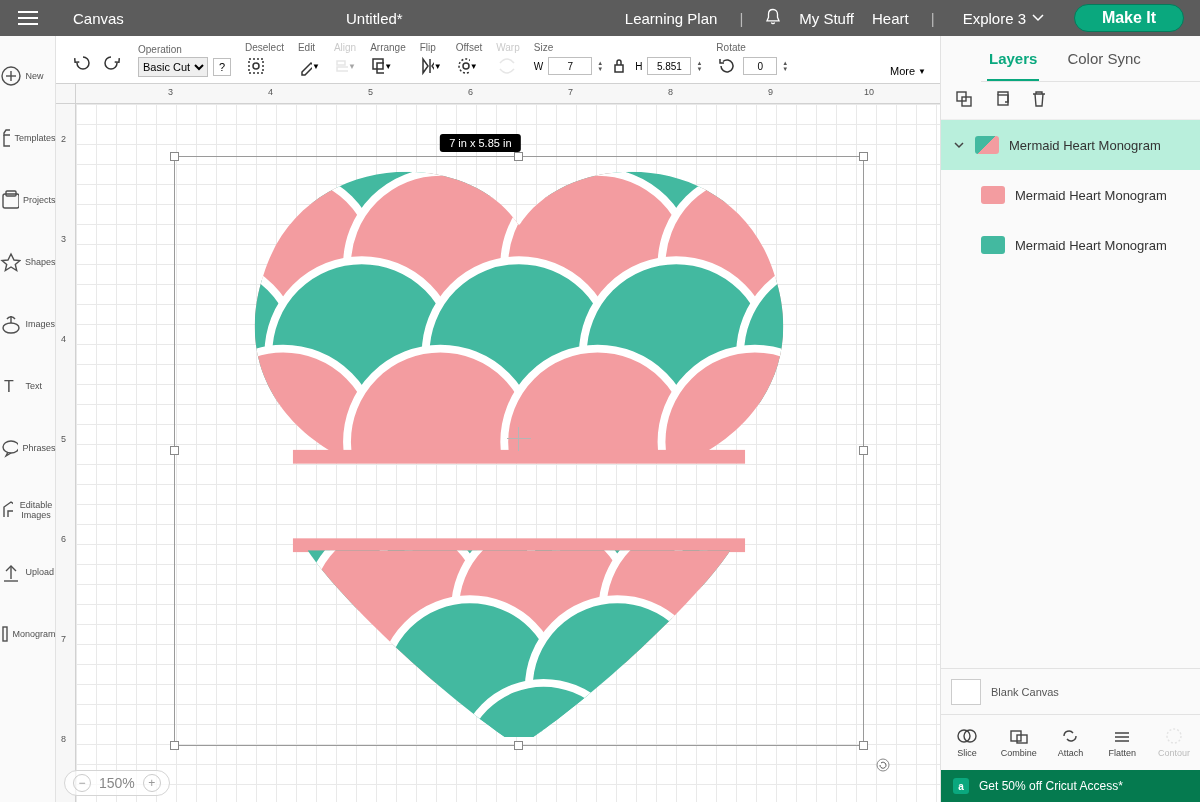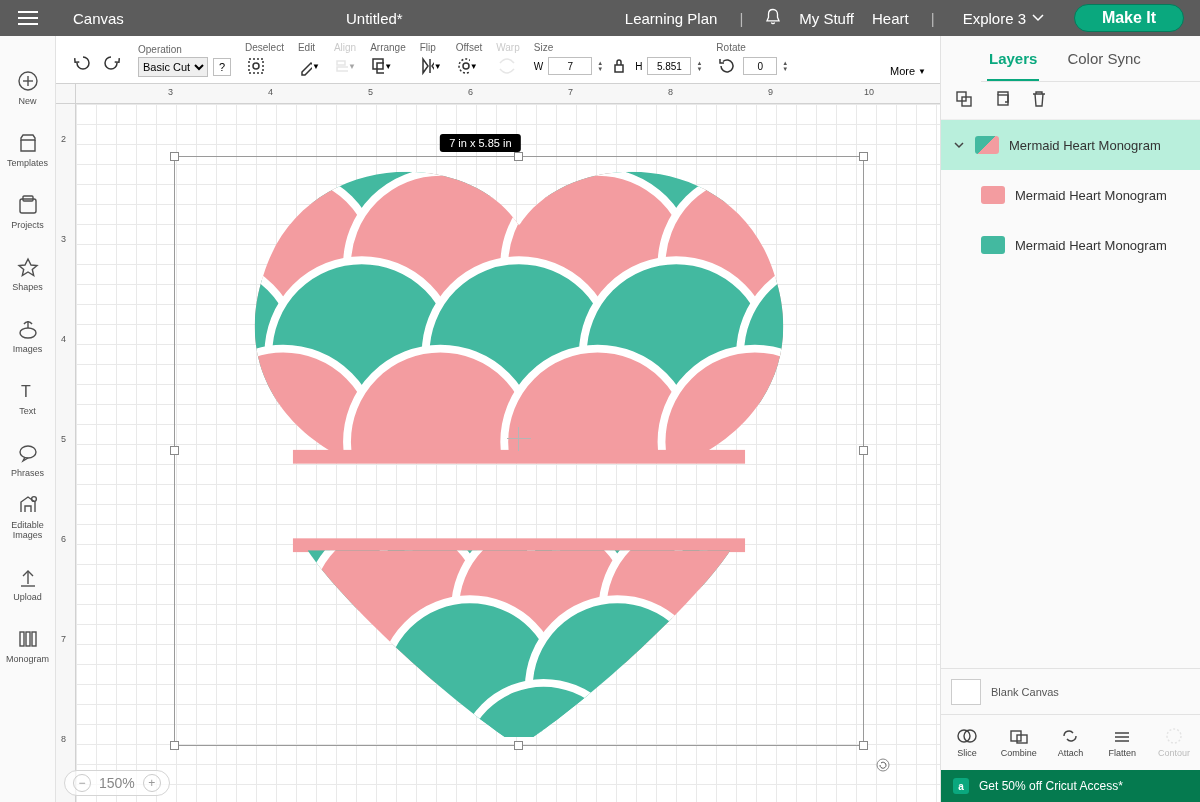--- a/index.html
+++ b/index.html
@@ -26,22 +26,22 @@
   .bell-icon { display:inline-block; }
 
   
   .rail {
     position:absolute; top:36px; left:0; width:56px; bottom:0;
     background:#fafafa; border-right:1px solid #e2e2e2;
     display:flex; flex-direction:column; align-items:center;
     padding-top:10px; gap:2px;
   }
   .rail-item {
-    width:56px; height:60px; display:flex; flex-direction:column;
-    align-items:center; justify-content:flex-end; gap:4px;
+    width:56px; height:60px; display:flex; flex-direction:row;
+    align-items:center; justify-content:flex-start; gap:4px;
     color:#4f4f4f; font-size:9px; cursor:pointer;
   }
   .rail-item svg { stroke:#4f4f4f; fill:none; stroke-width:1.4; }
 
   
   .options {
     position:absolute; top:36px; left:56px; right:260px; height:48px;
     background:#fff; border-bottom:1px solid #d1d1d1;
     display:flex; align-items:flex-end; padding:0 14px 6px 14px;
     gap:14px;

